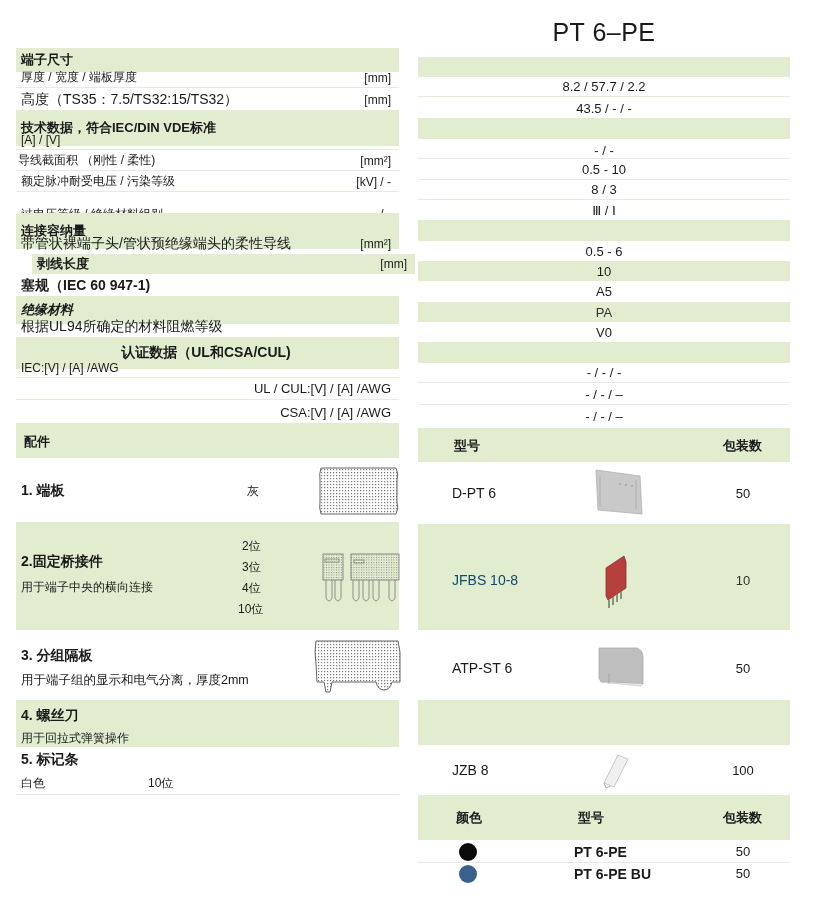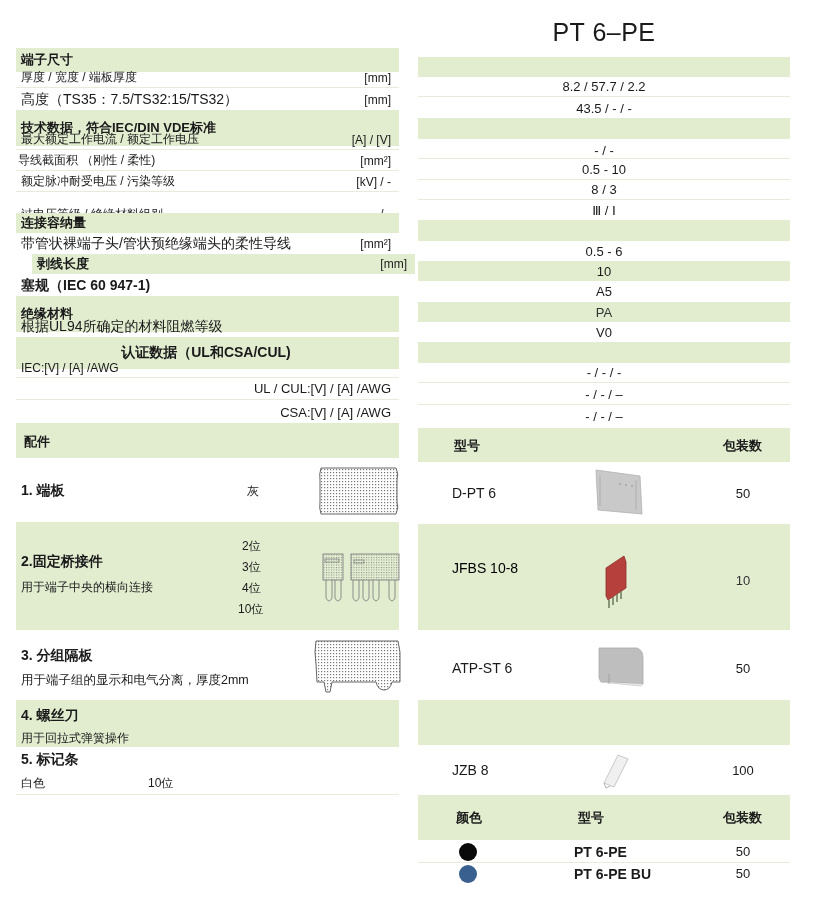--- a/index.html
+++ b/index.html
@@ -50,50 +50,49 @@
   <span class="unit">[mm]</span>
 </div>
 <div class="lrow big" style="top:89px;height:22px;">
   <span>高度（TS35：7.5/TS32:15/TS32）</span>
   <span class="unit">[mm]</span>
 </div>
 <div class="lrow h g" style="top:110px;height:36px;">
   <span>技术数据，符合IEC/DIN VDE标准</span>
 </div>
 <div class="lrow sep" style="top:130px;height:20px;">
-  <span>最大额定工作电流 / 额定工作电压</span>
   <span class="unit">[A] / [V]</span>
 </div>
 <div class="lrow sep" style="top:151px;height:20px;padding-left:2px;">
   <span>导线截面积 （刚性 / 柔性)</span>
   <span class="unit">[mm²]</span>
 </div>
 <div class="lrow sep" style="top:172px;height:20px;">
   <span>额定脉冲耐受电压 / 污染等级</span>
   <span class="unit">[kV] / -</span>
 </div>
 <div class="lrow" style="top:204px;height:20px;">
   <span>过电压等级 / 绝缘材料组别</span>
   <span class="unit">- / -</span>
 </div>
-<div class="lrow h g" style="top:213px;height:20px;">
+<div class="lrow h g" style="top:213px;height:36px;">
   <span>连接容纳量</span>
 </div>
 <div class="lrow big" style="top:233px;height:21px;">
   <span>带管状裸端子头/管状预绝缘端头的柔性导线</span>
   <span class="unit" style="font-size:12px">[mm²]</span>
 </div>
 <div class="lrow h g" style="top:254px;height:20px;margin-left:16px;">
   <span>剥线长度</span>
   <span class="unit" style="font-weight:400">[mm]</span>
 </div>
 <div class="lrow bigb" style="top:275px;height:21px;">
   <span>塞规（IEC 60 947-1)</span>
 </div>
-<div class="lrow h g" style="top:296px;height:36px;">
+<div class="lrow h g" style="top:296px;height:28px;font-style:italic;">
   <span>绝缘材料</span>
 </div>
 <div class="lrow big" style="top:316px;height:21px;">
   <span>根据UL94所确定的材料阻燃等级</span>
 </div>
 <div class="lrow bigb g" style="top:337px;height:32px;justify-content:center;">
   <span>认证数据（UL和CSA/CUL)</span>
 </div>
 <div class="lrow sep" style="top:358px;height:20px;font-size:11.5px;">
   <span class="unit">IEC:[V] / [A] /AWG</span>
@@ -198,21 +197,21 @@
     <path d="M6,2 L50,8 L52,46 L8,42 Z" fill="#c9c9c9" stroke="#b0b0b0" stroke-width="0.8"></path>
     <path d="M10,8 L10,38 M46,12 L46,42" stroke="#aaa" stroke-width="0.8"></path>
     <circle cx="30" cy="16" r="0.8" fill="#888"></circle>
       <circle cx="36" cy="17" r="0.8" fill="#888"></circle>
       <circle cx="42" cy="18" r="0.8" fill="#888"></circle>
   </svg>
   <span class="q" style="top:24px;">50</span>
 </div>
 
 <div class="racc g" style="top:524px;height:106px;">
-  <span class="m" style="top:36px;color:#000000;">JFBS 10-8</span>
+  <span class="m" style="top:48px;color:#0c4a6e;">JFBS 10-8</span>
   <svg class="abs" style="left:180px;top:28px;" width="40" height="60">
     <path d="M8,16 L26,4 L28,10 L28,36 L10,48 L8,44 Z" fill="#b5403c" stroke="#8e2f2c" stroke-width="0.8"></path>
     <path d="M11,48 L11,56 M15,45 L15,53 M19,42 L19,50 M23,39 L23,47" stroke="#6b7a5a" stroke-width="1.5"></path>
   </svg>
   <span class="q" style="top:49px;color:#333;">10</span>
 </div>
 
 <div class="racc" style="top:630px;height:70px;">
   <span class="m" style="top:30px;">ATP-ST 6</span>
   <svg class="abs" style="left:175px;top:14px;" width="56" height="46">

